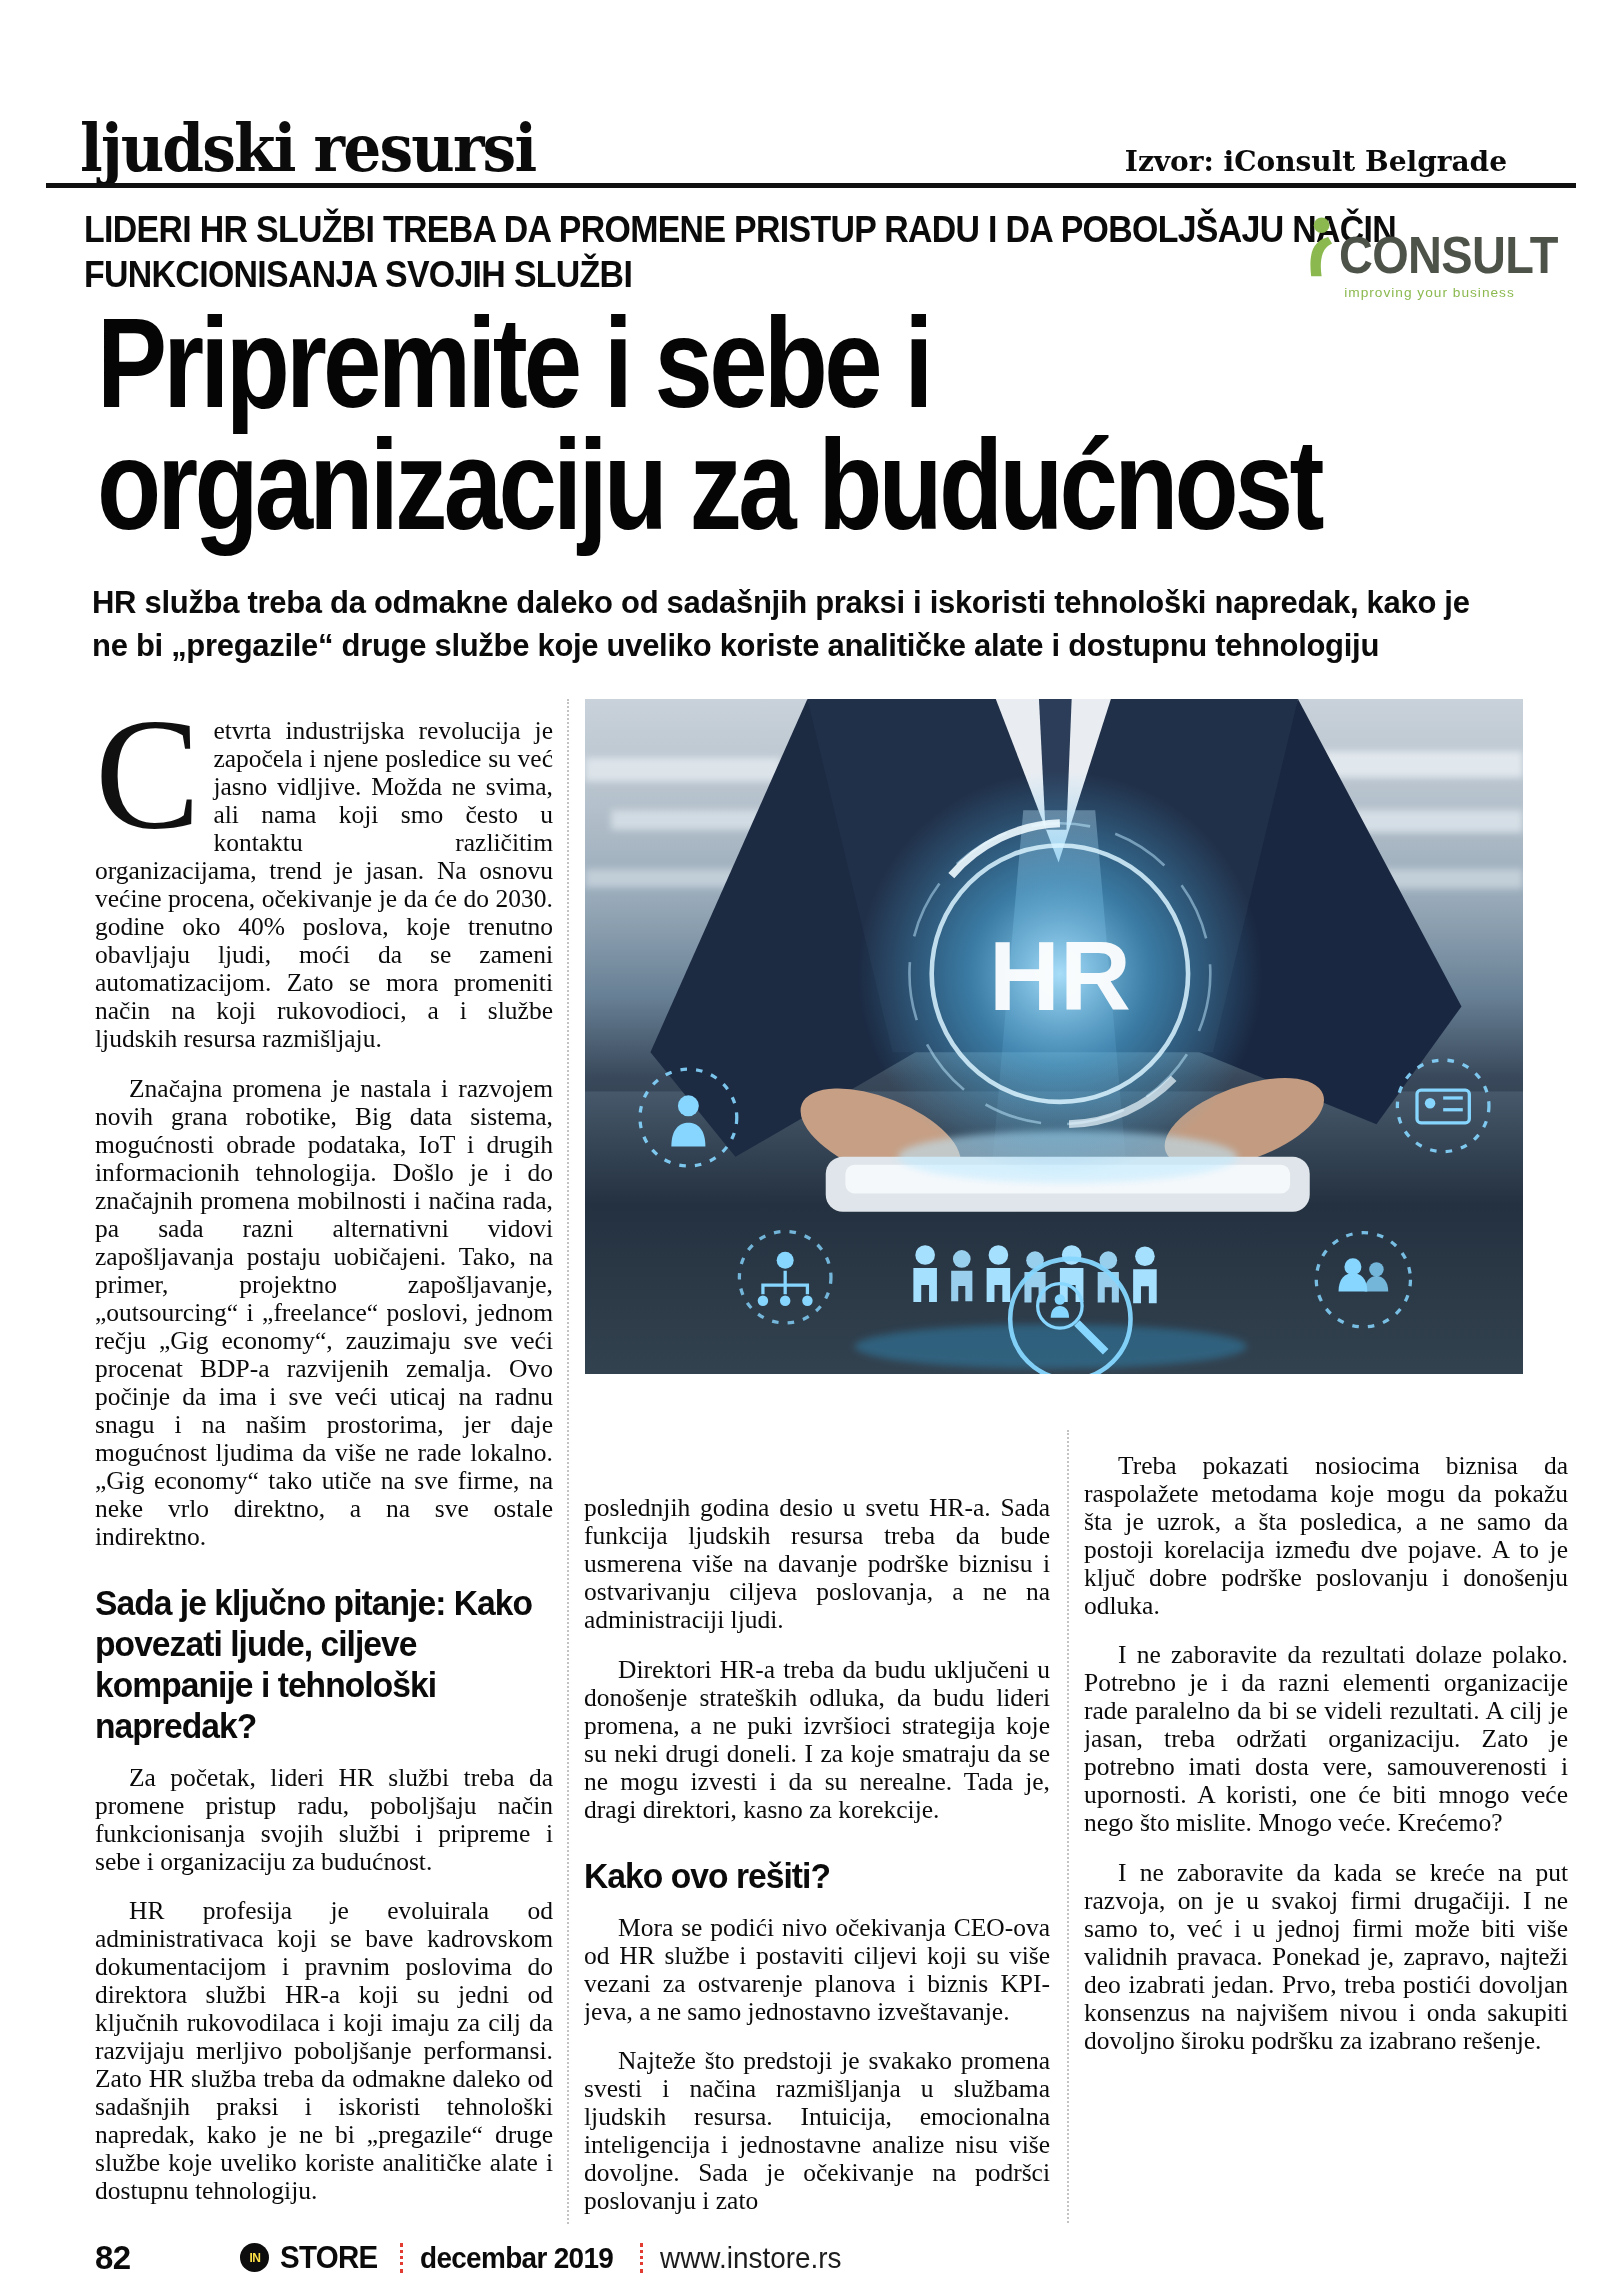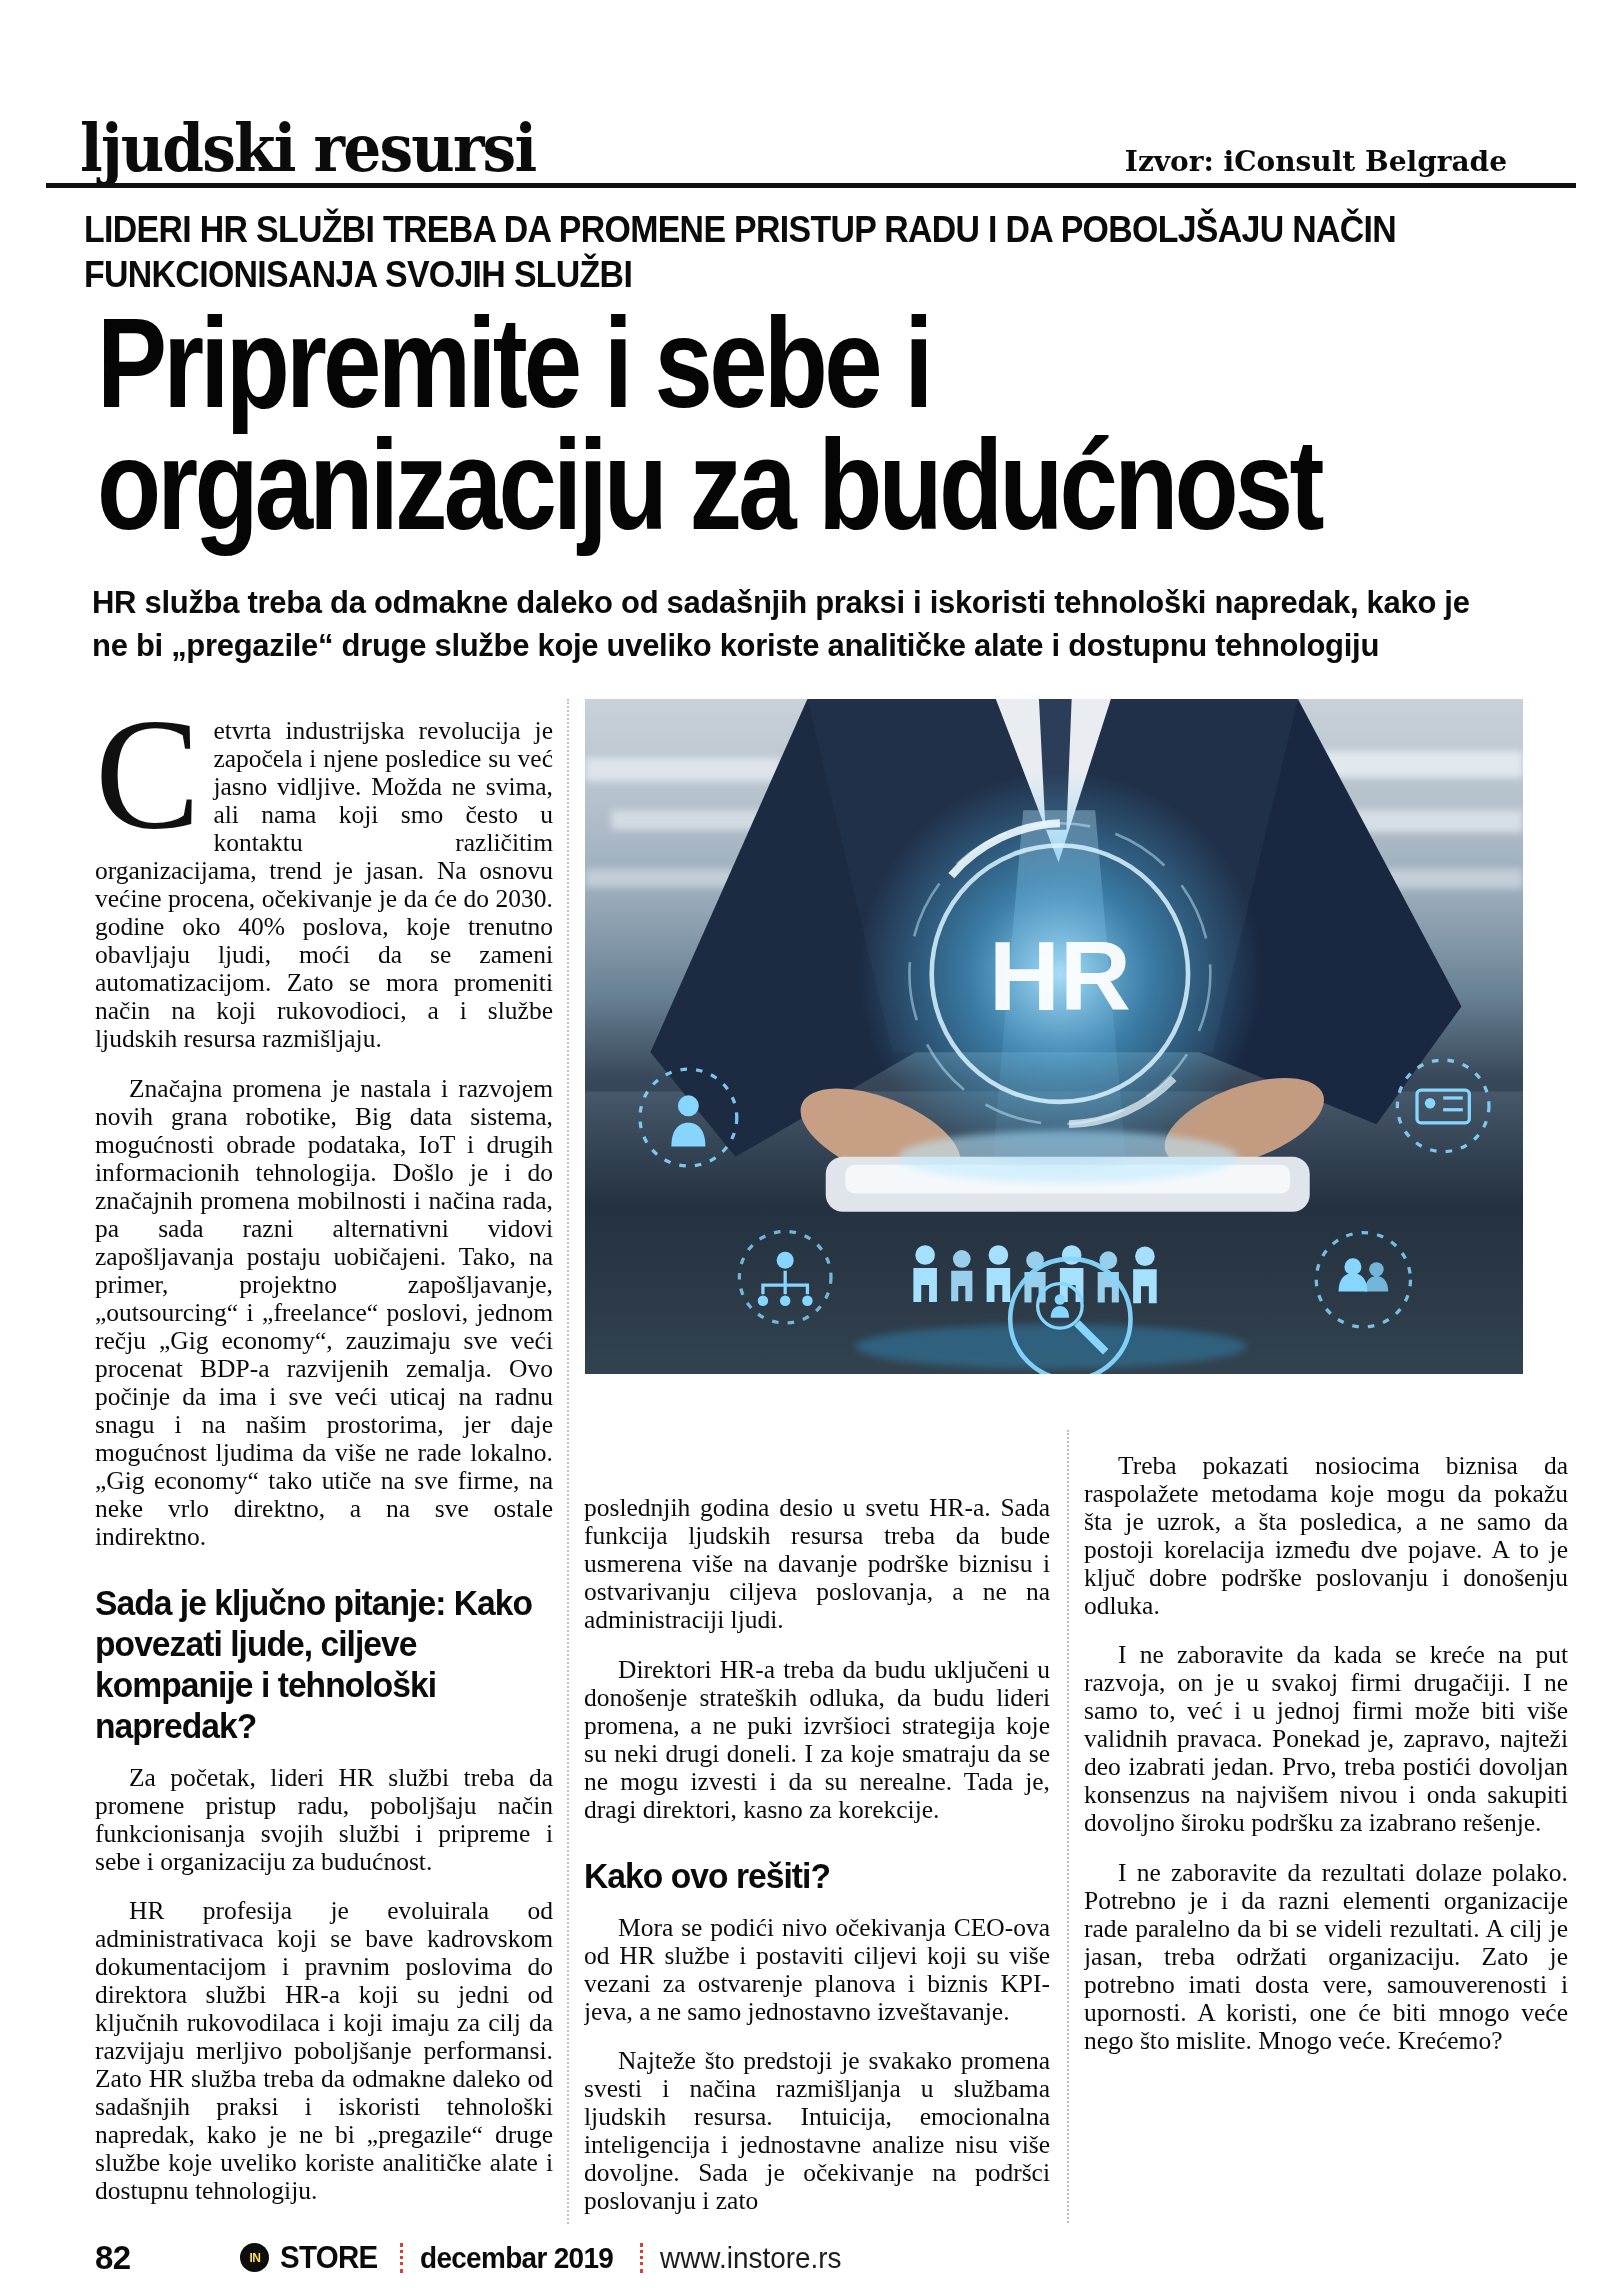--- a/index.html
+++ b/index.html
@@ -94,20 +94,32 @@
 
   <div class="section-title">ljudski resursi</div>
   <div class="source-label">Izvor: iConsult Belgrade</div>
   <div class="top-rule"></div>
 
   <div class="kicker">
     <div>LIDERI HR SLUŽBI TREBA DA PROMENE PRISTUP RADU I DA POBOLJŠAJU NAČIN</div>
     <div>FUNKCIONISANJA SVOJIH SLUŽBI</div>
   </div>
 
+  <div class="iconsult">
+    <div class="iconsult-row">
+      <span style="margin-right:2.6px;">
+        <svg width="34" height="63" viewBox="0 0 52 96">
+          <circle cx="30" cy="14" r="12" fill="#8cb94f"></circle>
+          <path d="M40 32 C16 38 10 58 14 92 L30 92 C26 64 32 48 46 42 Z" fill="#8cb94f"></path>
+        </svg>
+      </span>
+      <span class="iconsult-brand">CONSULT</span>
+    </div>
+    <div class="iconsult-tagline">improving your business</div>
+  </div>
 
   <div class="headline">
     <div>Pripremite i sebe i</div>
     <div>organizaciju za budućnost</div>
   </div>
 
   <div class="subhead">HR služba treba da odmakne daleko od sadašnjih praksi i iskoristi tehnološki napredak, kako je ne bi „pregazile“ druge službe koje uveliko koriste analitičke alate i dostupnu tehnologiju</div>
 
   <div class="photo">
     <svg width="938" height="675" viewBox="0 0 1434 1032">
@@ -260,22 +272,22 @@
   <div class="col col-2">
     <p class="flow-start">poslednjih godina desio u svetu HR-a. Sada funkcija ljudskih resursa treba da bude usmerena više na davanje podrške biznisu i ostvarivanju ciljeva poslovanja, a ne na administraciji ljudi.</p>
     <p class="indent">Direktori HR-a treba da budu uključeni u donošenje strateških odluka, da budu lideri promena, a ne puki izvršioci strategija koje su neki drugi doneli. I za koje smatraju da se ne mogu izvesti i da su nerealne. Tada je, dragi direktori, kasno za korekcije.</p>
     <div class="col-heading">Kako ovo rešiti?</div>
     <p class="indent" style="margin-top:0;">Mora se podići nivo očekivanja CEO-ova od HR službe i postaviti ciljevi koji su više vezani za ostvarenje planova i biznis KPI-jeva, a ne samo jednostavno izveštavanje.</p>
     <p class="indent">Najteže što predstoji je svakako promena svesti i načina razmišljanja u službama ljudskih resursa. Intuicija, emocionalna inteligencija i jednostavne analize nisu više dovoljne. Sada je očekivanje na podršci poslovanju i zato</p>
   </div>
 
   <div class="col col-3">
     <p class="indent">Treba pokazati nosiocima biznisa da raspolažete metodama koje mogu da pokažu šta je uzrok, a šta posledica, a ne samo da postoji korelacija između dve pojave. A to je ključ dobre podrške poslovanju i donošenju odluka.</p>
+    <p class="indent">I ne zaboravite da rezultati dolaze polako. Potrebno je i da razni elementi organizacije rade paralelno da bi se videli rezultati. A cilj je jasan, treba održati organizaciju. Zato je potrebno imati dosta vere, samouverenosti i upornosti. A koristi, one će biti mnogo veće nego što mislite. Mnogo veće. Krećemo?</p>
     <p class="indent">I ne zaboravite da kada se kreće na put razvoja, on je u svakoj firmi drugačiji. I ne samo to, već i u jednoj firmi može biti više validnih pravaca. Ponekad je, zapravo, najteži deo izabrati jedan. Prvo, treba postići dovoljan konsenzus na najvišem nivou i onda sakupiti dovoljno široku podršku za izabrano rešenje.</p>
-    <p class="indent">I ne zaboravite da rezultati dolaze polako. Potrebno je i da razni elementi organizacije rade paralelno da bi se videli rezultati. A cilj je jasan, treba održati organizaciju. Zato je potrebno imati dosta vere, samouverenosti i upornosti. A koristi, one će biti mnogo veće nego što mislite. Mnogo veće. Krećemo?</p>
   </div>
 
   <div class="footer">
     <div class="page-number">82</div>
     <div class="footer-brandgroup">
       <div class="in-circle">IN</div>
       <div class="footer-brand">STORE</div>
     </div>
     <div class="footer-div"></div>
     <div class="footer-issue">decembar 2019</div>

